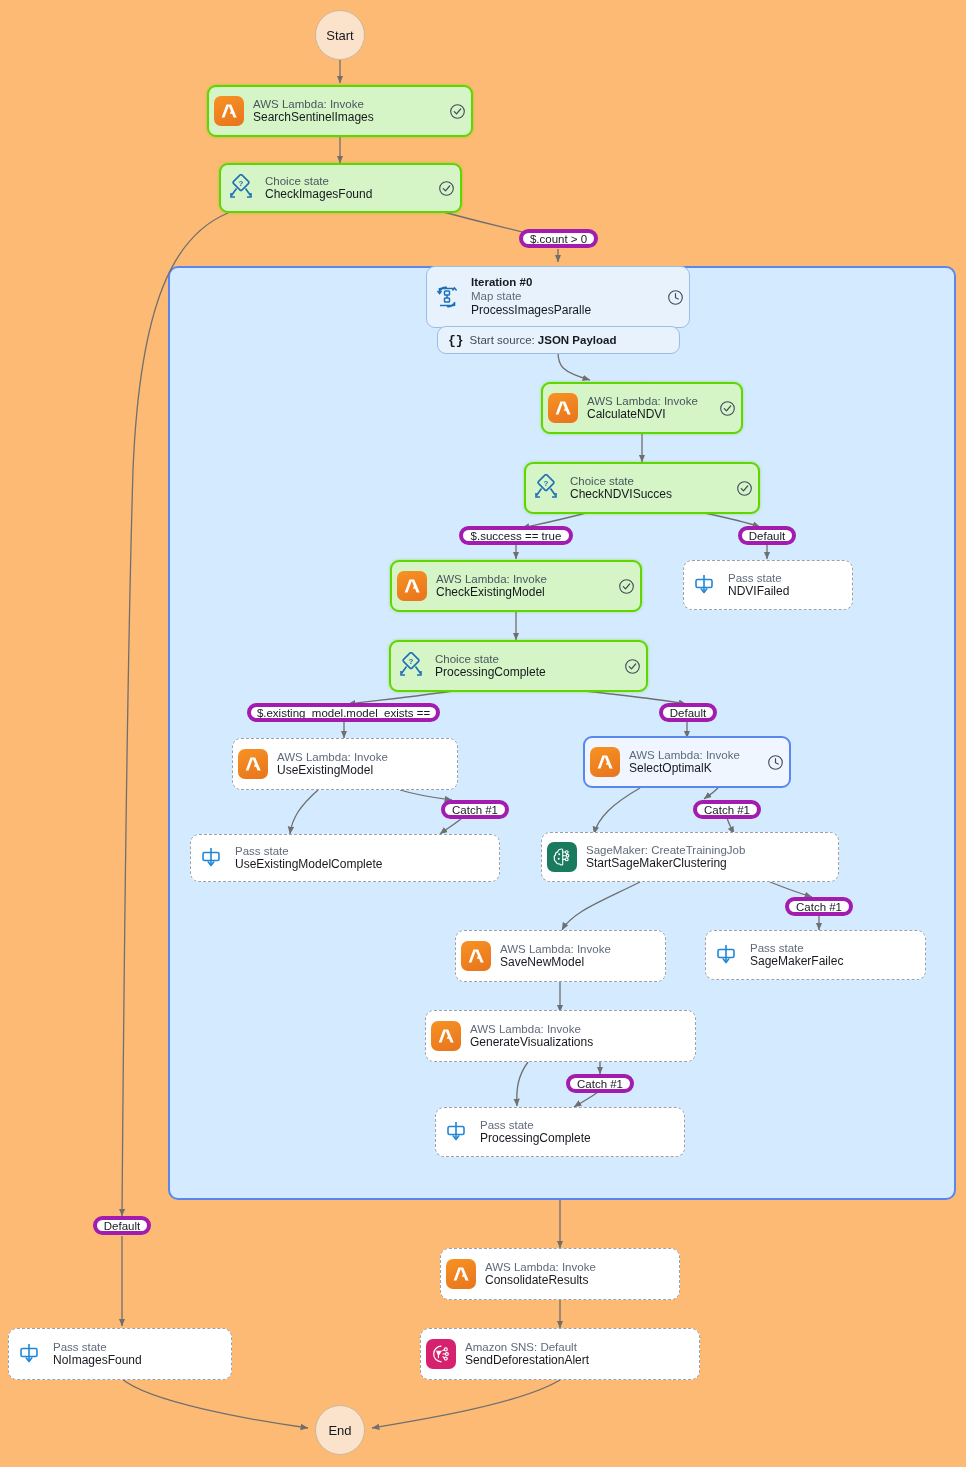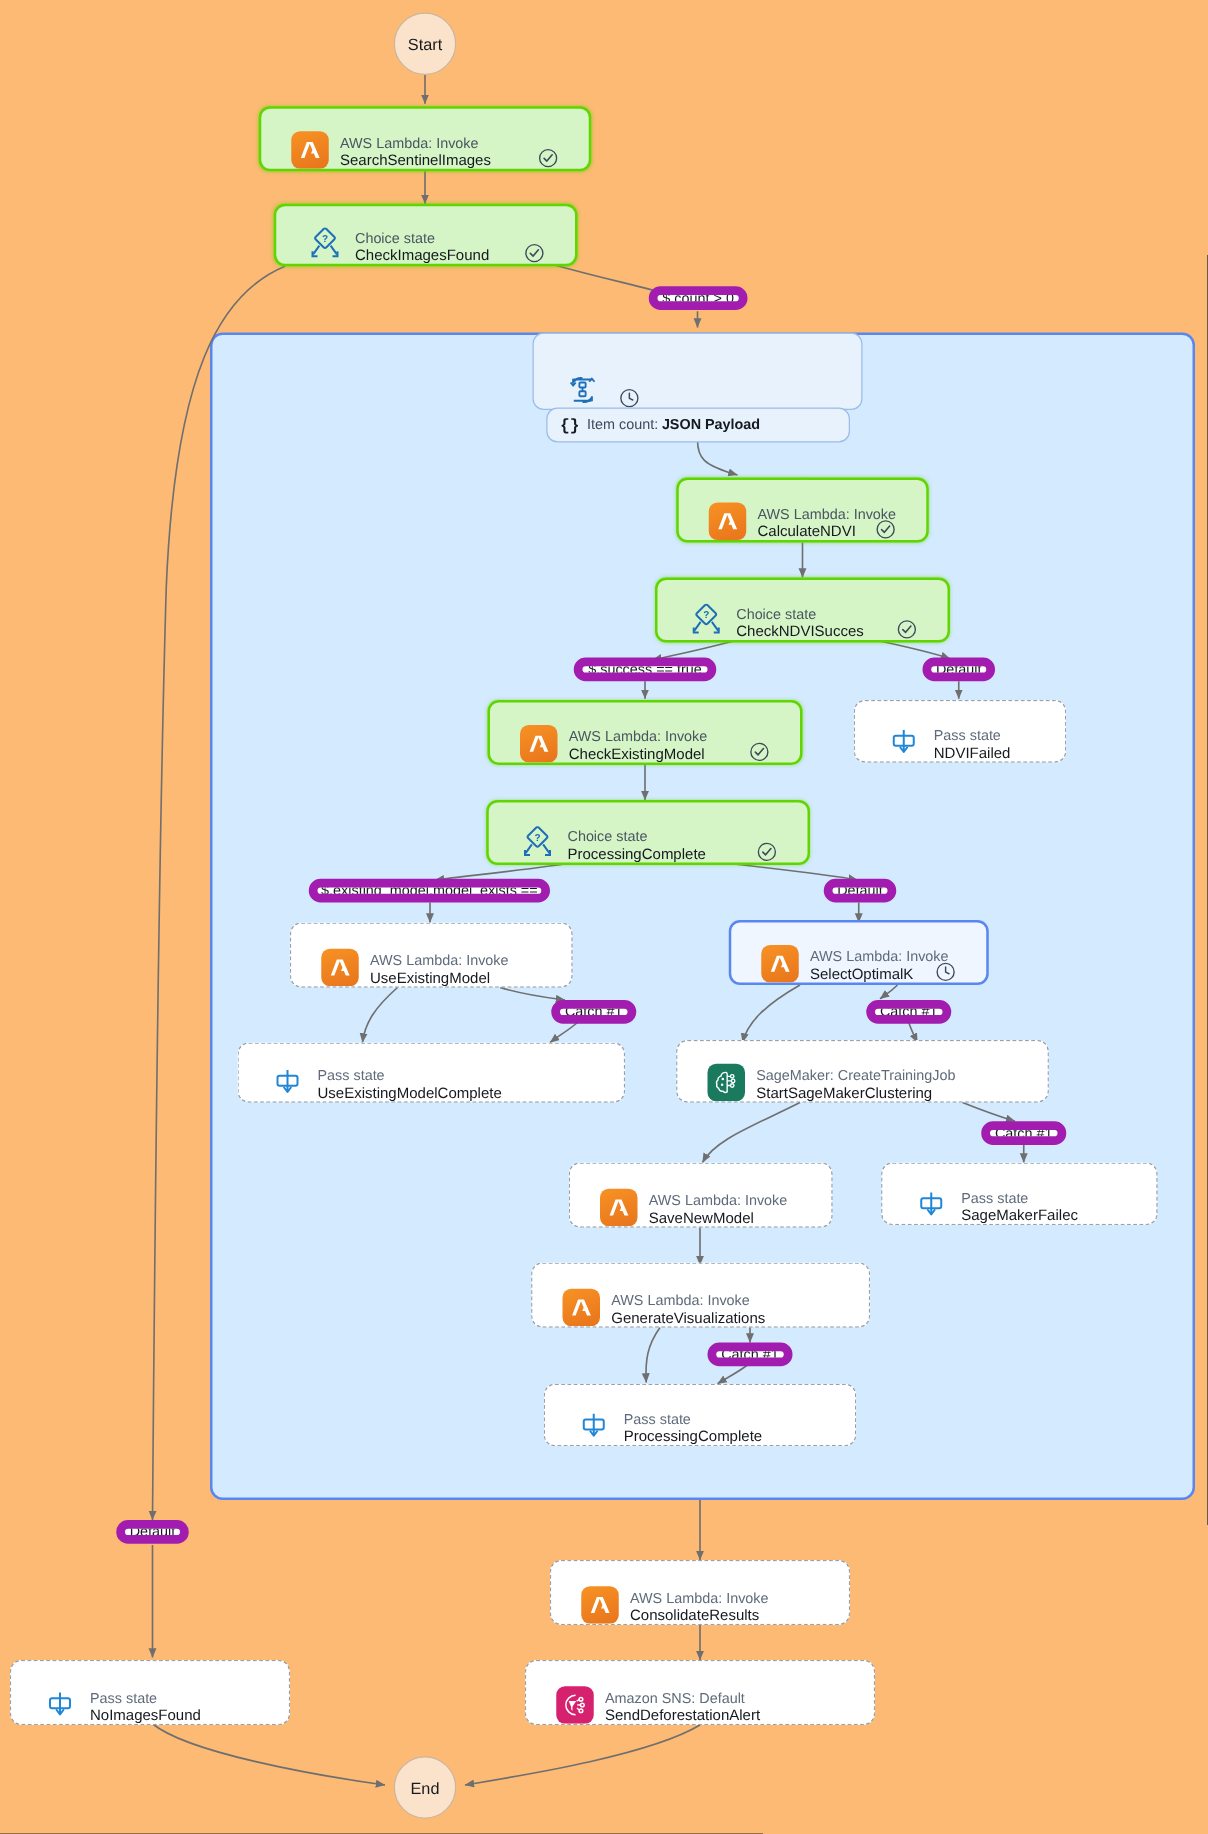--- a/index.html
+++ b/index.html
@@ -37,23 +37,23 @@
     display:flex; align-items:center; justify-content:center;
     font-size:13px; color:#16191f;
     box-sizing:border-box;
   }
 
   
   .node{
     position:absolute;
     box-sizing:border-box;
     display:flex;
-    align-items:flex-end;
+    align-items:center;
     border-radius:9px;
-    padding:0 24px;
+    padding:0 5px;
     background:#ffffff;
     border:1.5px dashed #9aa1ab;
     overflow:hidden;
   }
   .node.succeeded{
     background:#d5f5c7;
     border:2px solid #61d501;
     box-shadow:0 0 3px rgba(97,213,1,.55);
   }
   .node.running{
@@ -120,21 +120,21 @@
     font-family:"Liberation Mono","DejaVu Sans Mono",monospace;
   }
   .item-source b{color:#16191f;margin-left:3px;}
 
   
   .edge-label{
     position:absolute;
     box-sizing:border-box;
     height:19px;
     background:#ffffff;
-    border:7px solid #a21caf;
+    border:4px solid #a21caf;
     border-radius:10px;
     display:flex;align-items:center;justify-content:center;
     padding:0 7px;
     font-size:11.5px;
     color:#16191f;
     white-space:nowrap;
     overflow:hidden;
   }
 </style>
 </head>
@@ -267,31 +267,36 @@
         <path d="M7 7.5 A7 7 0 0 1 14 4.5 M21 20.5 A7 7 0 0 1 14 23.5" fill="none" stroke="#1f6fb8" stroke-width="1.6"></path>
         <path d="M6.5 5 L6.5 9 M21.5 23 L21.5 19" stroke="#1f6fb8" stroke-width="1.6" fill="none"></path>
         <path d="M4.5 8 L6.5 10.5 L8.6 8" fill="none" stroke="#1f6fb8" stroke-width="1.5"></path>
         <path d="M19.4 7.4 L21.5 5 L23.6 7.4" fill="none" stroke="#1f6fb8" stroke-width="1.5"></path>
         <path d="M7 5.5 L21 5.5 M7 22.5 L21 22.5" stroke="#1f6fb8" stroke-width="1.6" fill="none"></path>
         <rect x="11.5" y="8" width="5" height="4" rx="0.8" fill="none" stroke="#1f6fb8" stroke-width="1.5"></rect>
         <rect x="11.5" y="15" width="5" height="4" rx="0.8" fill="none" stroke="#1f6fb8" stroke-width="1.5"></rect>
         <path d="M14 12 L14 15" stroke="#1f6fb8" stroke-width="1.5"></path>
       </svg>
     </span>
+    <span class="labels">
+      <span class="iter">Iteration #0</span>
+      <span class="svc">Map state</span>
+      <span class="name">ProcessImagesParalle</span>
+    </span>
     <span class="status-icon">
       <svg width="17" height="17" viewBox="0 0 20 20">
           <circle cx="10" cy="10" r="8" fill="none" stroke="#3d4a5a" stroke-width="1.3"></circle>
           <path d="M10 5.4 L10 10.2 L13.2 11.8" fill="none" stroke="#3d4a5a" stroke-width="1.4" stroke-linecap="round"></path>
         </svg>
     </span>
   </div>
 
   <div class="item-source" style="left:437px; top:326px; width:243px; height:28px;">
     <span class="brace">{}</span>
-    <span>Item count:</span>
+    <span>Start source:</span>
     <b>JSON Payload</b>
   </div>
 
   <div class="node succeeded" style="left:541px; top:382px; width:202px; height:52px;">
     <span class="svc-icon lambda">
       <svg width="22" height="22" viewBox="0 0 24 24">
           <path d="M4 19 L9.2 5 h3.1 L7.1 19 z M11.1 5 h3.3 l6 14 h-3.4 l-1.6-4 h-2.5 l1.2-3.1 z" fill="#fff"></path>
         </svg>
     </span>
     <span class="labels">

